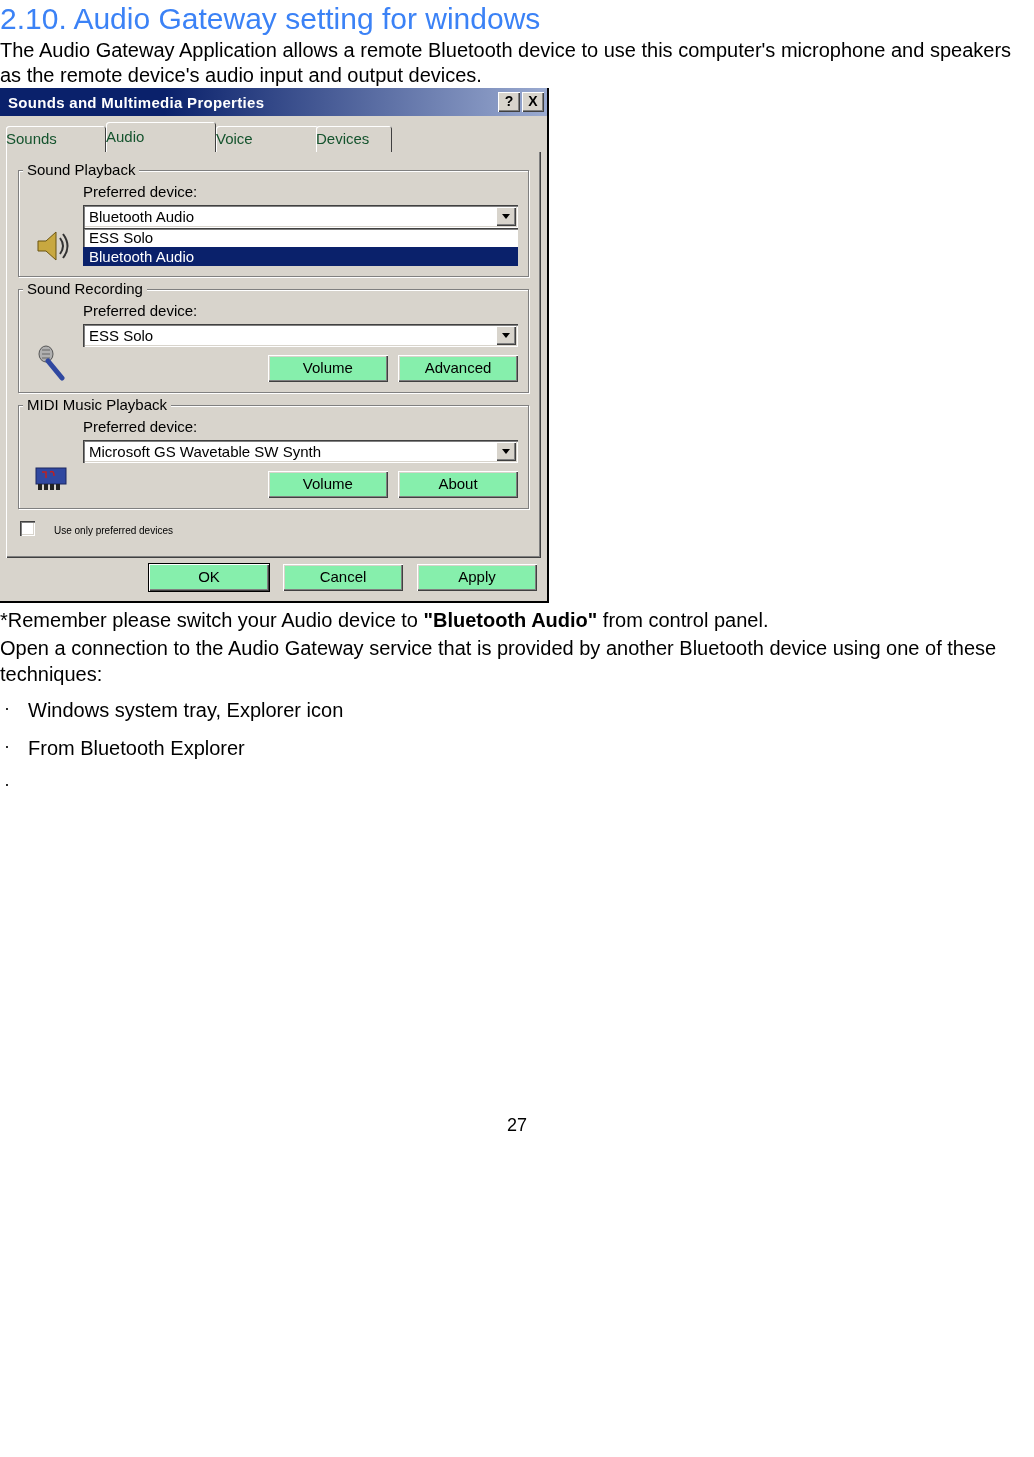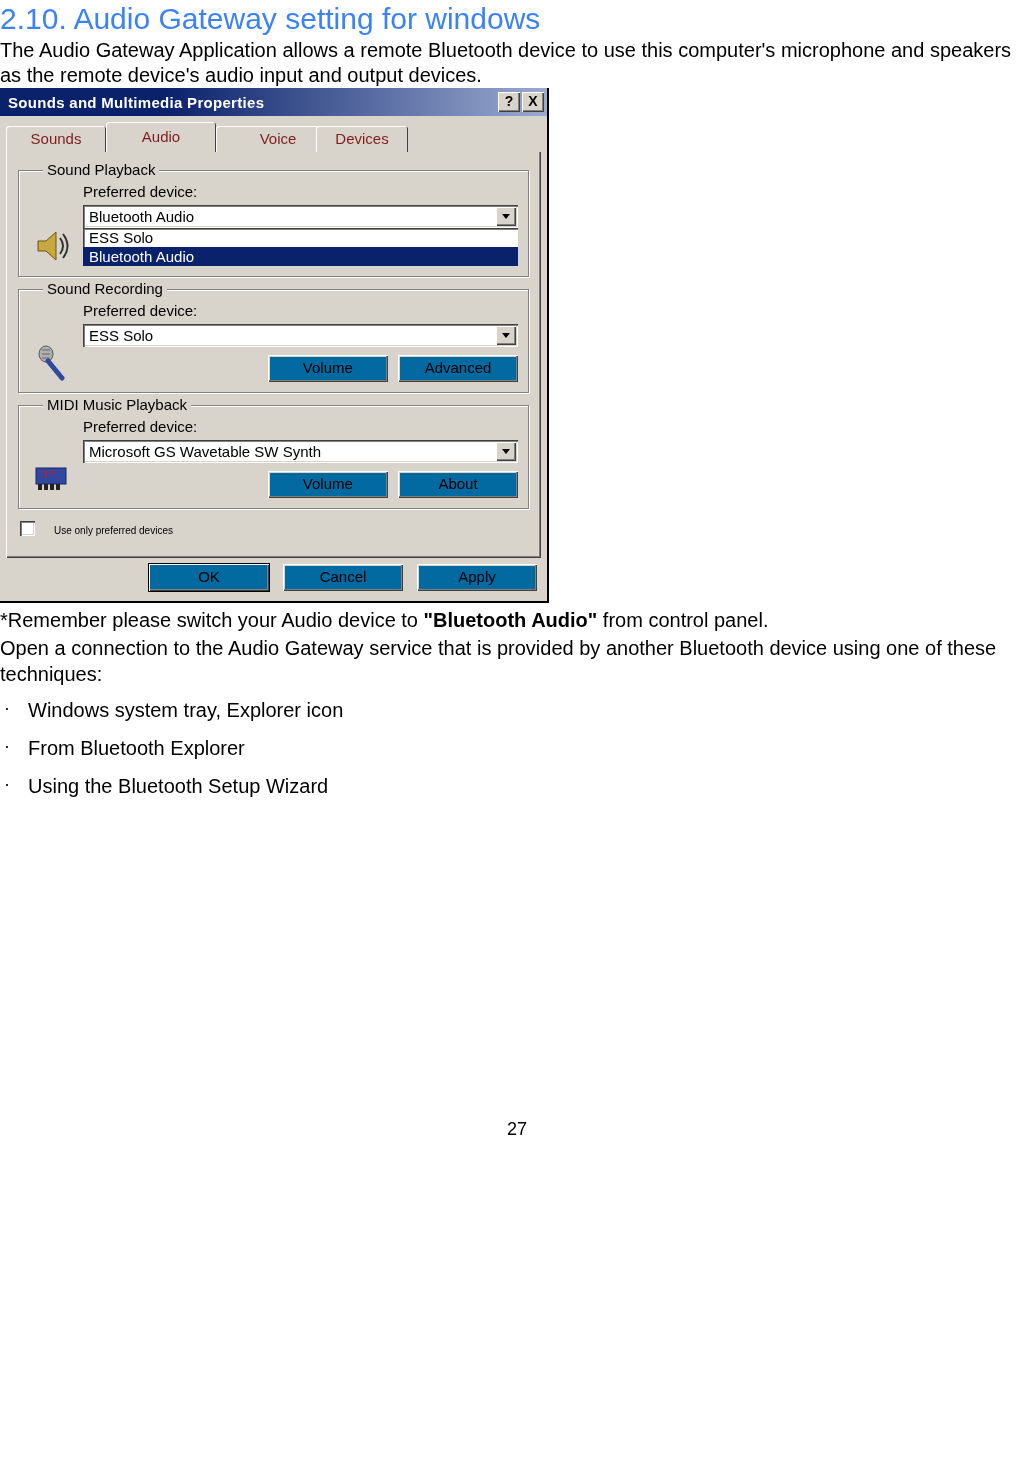--- a/index.html
+++ b/index.html
@@ -70,24 +70,24 @@
   }
   .tab {
     position: absolute;
     top: 4px;
     height: 26px;
     background: #d8d4cc;
     box-shadow: inset 1px 1px #fff, inset -1px 0 #404040;
     border-top-left-radius: 3px;
     border-top-right-radius: 3px;
     padding: 0;
-    text-align: center;
+    text-align: left;
     line-height: 26px;
     font-size: 15px;
-    color: #7f1d1d;
+    color: #14532d;
   }
   .tab.active {
     top: 0;
     height: 30px;
     z-index: 2;
     line-height: 30px;
   }
   .tab-panel {
     margin: 0 6px 6px 6px;
     background: #d8d4cc;
@@ -98,21 +98,21 @@
   .group {
     position: relative;
     border: 1px solid #808080;
     box-shadow: inset 1px 1px #fff, 1px 1px #fff;
     margin: 10px 2px 12px 2px;
     padding: 10px 10px 10px 10px;
   }
   .group-title {
     position: absolute;
     top: -10px;
-    left: 24px;
+    left: 4px;
     background: #d8d4cc;
     padding: 0 4px;
     font-size: 15px;
   }
   .group-row { display: flex; align-items: flex-end; gap: 8px; }
   .icon-cell { width: 46px; flex: 0 0 46px; display: flex; align-items: flex-start; justify-content: center; padding-top: 4px; }
   .fields { flex: 1; }
   .field-label { margin: 2px 0 5px 0; font-size: 15px; }
 
   .dropdown {
@@ -145,21 +145,21 @@
   .open-list .item.sel {
     background: #0a216b;
     color: #fff;
   }
 
   .btn-row { text-align: right; margin-top: 8px; }
   .winbtn {
     display: inline-block;
     min-width: 100px;
     height: 27px;
-    background: #0369a1;
+    background: #86efac;
     box-shadow: inset 1px 1px #fff, inset -1px -1px #404040, inset -2px -2px #808080, inset 2px 2px #d8d4cc;
     text-align: center;
     line-height: 26px;
     font-size: 15px;
     margin-left: 6px;
     padding: 0 10px;
   }
   .default-btn {
     box-shadow: 0 0 0 1px #000, inset 1px 1px #fff, inset -1px -1px #404040, inset -2px -2px #808080;
   }
@@ -210,21 +210,21 @@
         <div class="title-buttons">
           <div class="title-btn">?</div>
           <div class="title-btn">X</div>
         </div>
       </div>
 
       <div class="tab-strip">
         <div class="tab" style="left:0; width:100px;">Sounds</div>
         <div class="tab active" style="left:100px; width:110px;">Audio</div>
         <div class="tab" style="left:210px; width:124px;">Voice</div>
-        <div class="tab" style="left:310px; width:92px;">Devices</div>
+        <div class="tab" style="left:310px; width:76px;">Devices</div>
       </div>
 
       <div class="tab-panel">
 
         <div class="group">
           <div class="group-title">Sound Playback</div>
           <div class="group-row">
             <div class="icon-cell">
               <svg class="speaker-icon" viewBox="0 0 40 40">
                 <path d="M6 15 L14 15 L24 6 L24 34 L14 25 L6 25 Z" fill="#c8a840" stroke="#6b5410" stroke-width="1"></path>
@@ -336,19 +336,18 @@
     <li>
         <span class="dot">·</span>
         <span>Windows system tray, Explorer icon</span>
       </li>
     <li>
         <span class="dot">·</span>
         <span>From Bluetooth Explorer</span>
       </li>
     <li>
         <span class="dot">·</span>
-        <span>Using the Bluetooth Setup Wizard</span>
       </li>
   </ul>
 
   <div class="page-num">27</div>
 
 </div>
 
 </body></html>

